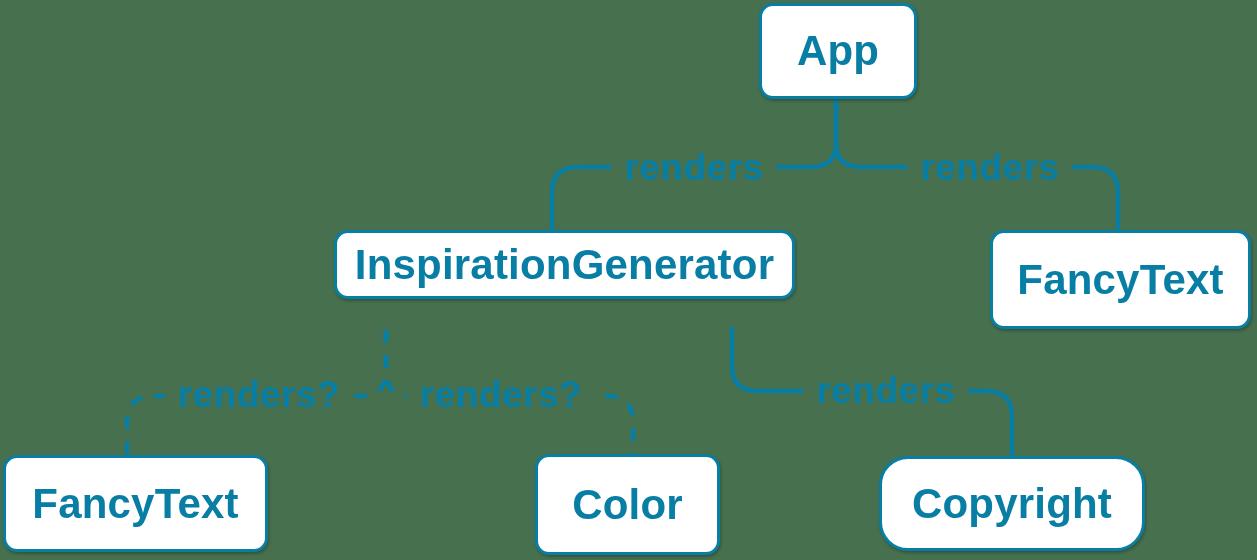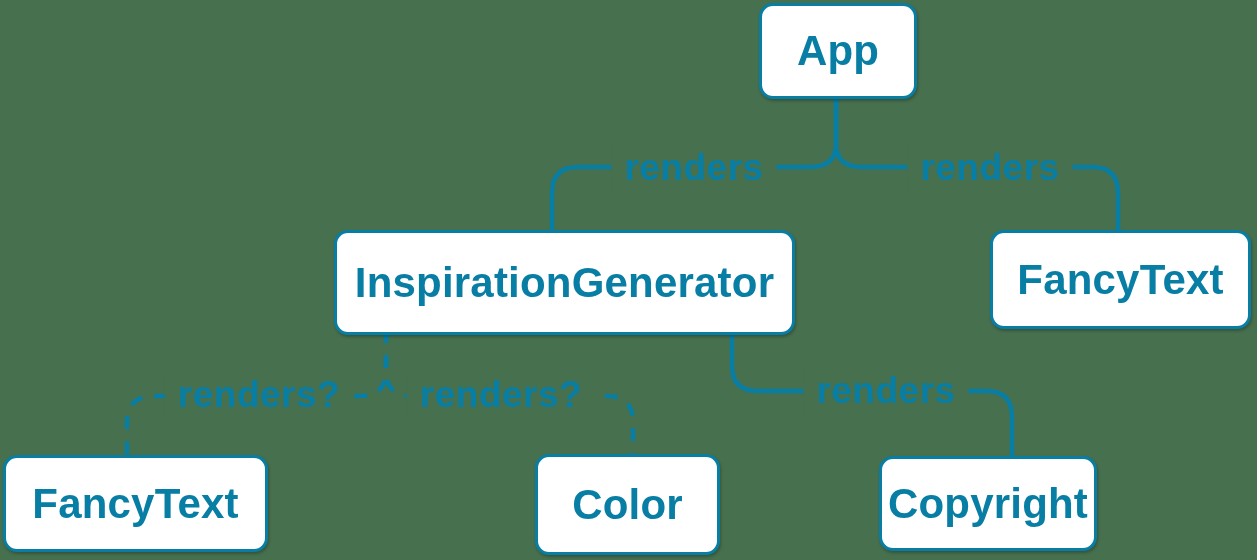--- a/index.html
+++ b/index.html
@@ -57,25 +57,25 @@
   }
   .node .node-label {
     color: var(--accent);
     font-size: 42px;
     font-weight: 700;
     letter-spacing: 0.2px;
     white-space: nowrap;
   }
   
   .node-app            { left: 759px; top: 3px;   width: 158px; height: 96px; }
-  .node-ig             { left: 334px; top: 230px; width: 461px; height: 105px; }
+  .node-ig             { left: 334px; top: 230px; width: 461px; height: 69px; }
   .node-fancytext-top  { left: 990px; top: 230px; width: 261px; height: 99px; }
   .node-fancytext-bot  { left: 3px;   top: 455px; width: 265px; height: 97px; }
   .node-color          { left: 535px; top: 454px; width: 185px; height: 101px; }
-  .node-copyright      { left: 879px; top: 456px; width: 218px; height: 95px; }
+  .node-copyright      { left: 879px; top: 456px; width: 266px; height: 95px; border-radius: 29px; }
   
   .lbl-app-ig        { left: 694px; top: 168px; }
   .lbl-app-fancytext { left: 990px; top: 168px; }
   .lbl-ig-fancytext  { left: 259px; top: 395px; }
   .lbl-ig-color      { left: 501px; top: 395px; }
   .lbl-ig-copyright  { left: 886px; top: 391px; }
 </style>
 </head>
 <body>
 

